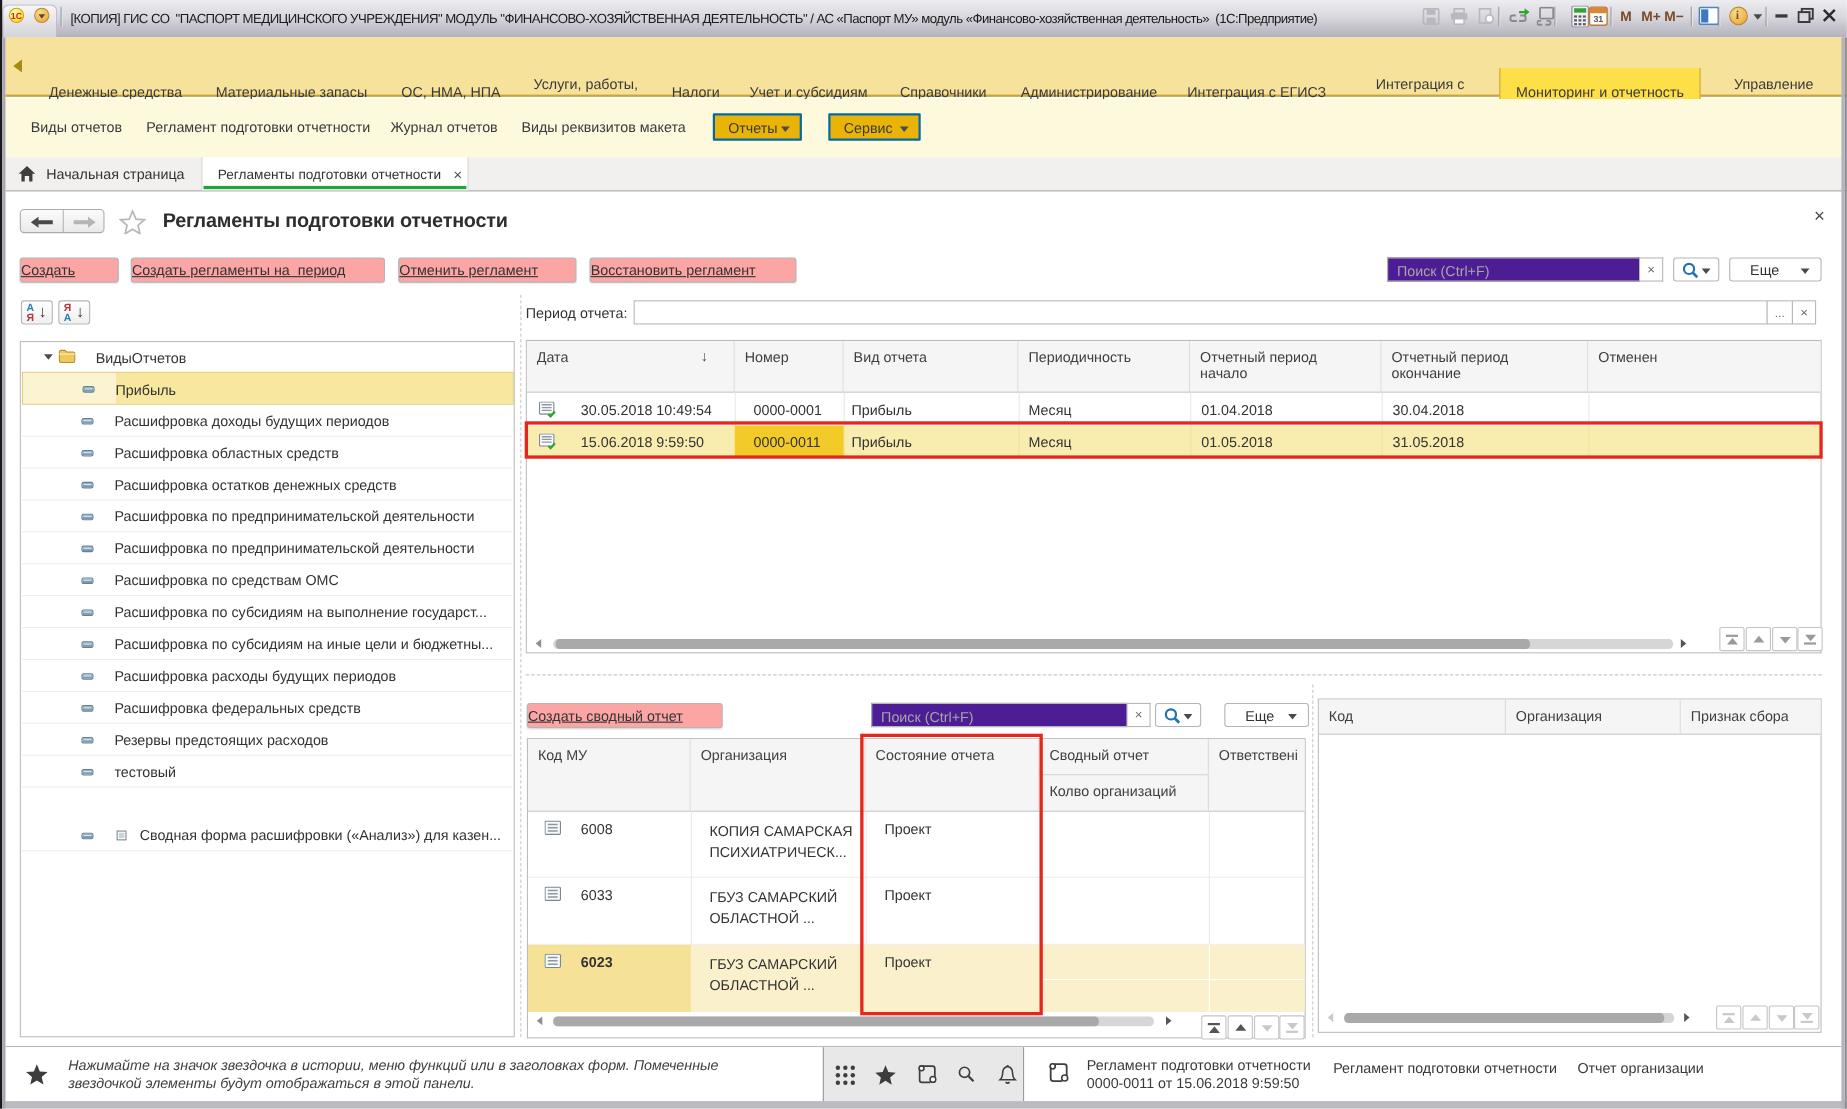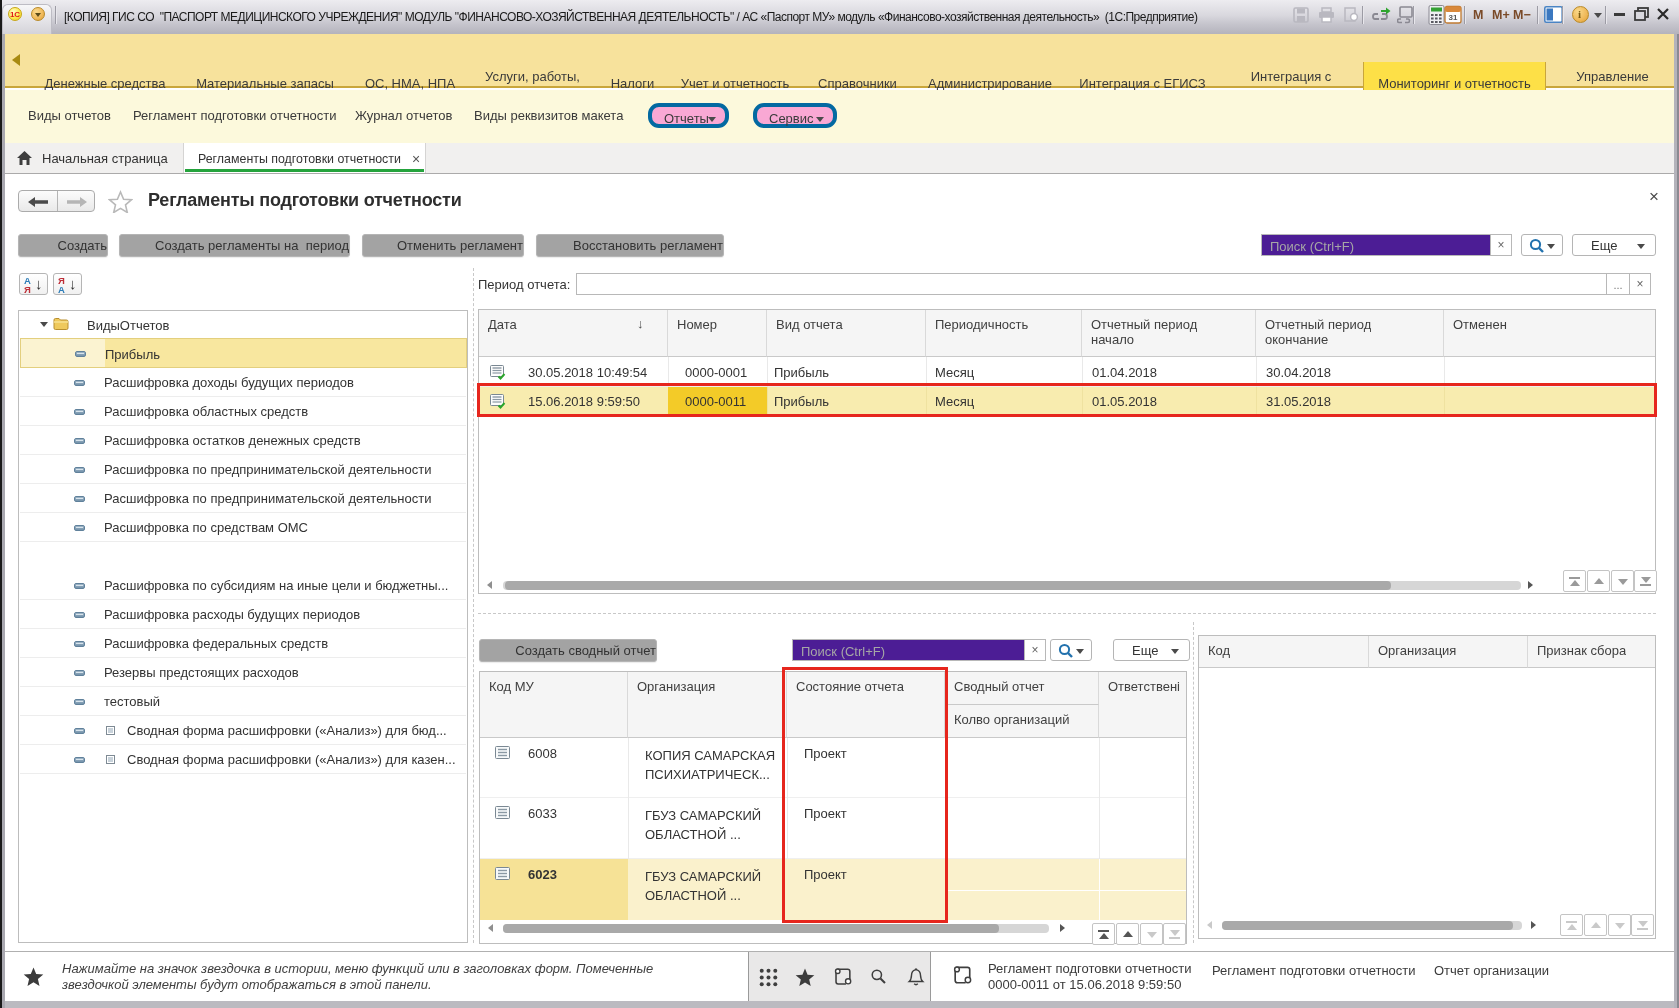--- a/index.html
+++ b/index.html
@@ -23,42 +23,42 @@
 .menubar { position:absolute; left:5px; top:34px; width:1674px; height:54px; background:#F7E29C; border-bottom:2px solid #C9A63B; }
 .mtab { position:absolute; top:0; height:41px; text-align:center; color:#3A3A3A;margin-top:28px; }
 .mtab .l1 { position:absolute; width:100%; top:7px; }
 .mtab .l2 { position:absolute; width:100%; top:25px; }
 .mtab .single { position:absolute; width:100%; top:14px; }
 .mtab.sel { background:#fde047; border-left:1px solid #C9A63B; border-right:1px solid #C9A63B; }
 .leftarr { position:absolute; left:7px; top:20px; width:0; height:0; border:6px solid transparent; border-right:8px solid #A88A10; border-left:none; }
 
 .submenu { position:absolute; left:5px; top:90px; width:1674px; height:53px; background:#FCF9DC; }
 .smitem { position:absolute; top:18px; color:#3A3A3A; white-space:nowrap; }
-.smbtn { position:absolute; top:13px; height:25px; background:#f9a8d4; border:4px solid #0369a1; border-radius:11px; color:#3A3A3A; text-align:left; padding:4px 0 0 12px; }
+.smbtn { position:absolute; top:13px; height:25px; background:#eab308; border:2px solid #0369a1; border-radius:1px; color:#3A3A3A; text-align:left; padding:4px 0 0 12px; }
 .ddtri { position:absolute; width:0; height:0; border:4px solid transparent; border-top:5px solid #4A4A4A; }
 
 .tabrow { position:absolute; left:5px; top:143px; width:1674px; height:31px; background:#F1F0EF; border-bottom:1px solid #ABAAAA; }
 .atab { position:absolute; left:178px; top:0; width:243px; height:30px; background:#FFFFFF; border-left:1px solid #D5D4D3; border-right:1px solid #D5D4D3; }
 .atab .gline { position:absolute; left:1px; bottom:1px; width:239px; height:3px; background:#24A33C; }
 
 .wleft { position:absolute; left:0; top:0; width:2px; height:1008px; background:#1A1A1A; z-index:50; }
 .wleft2 { position:absolute; left:2px; top:34px; width:3px; height:974px; background:#A9A8B0; z-index:50; }
 .wright { position:absolute; right:0; top:34px; width:2px; height:974px; background:#8B8A92; z-index:50; }
 .wright2 { position:absolute; right:2px; top:34px; width:3px; height:974px; background:#B4B3BB; z-index:50; }
 .wbottom { position:absolute; left:0; bottom:0; width:1679px; height:7px; background:#BBBAC0; z-index:49; }
 .input { position:absolute; background:#fff; border:1px solid #B8B8B8; }
 .dashedh { position:absolute; border-top:1px dashed #C8C8C8; }
 .dashedv { position:absolute; border-left:1px dashed #C8C8C8; }
 .redbox { position:absolute; border:3px solid #E6261D; z-index:30; }
 
 .navgrp { position:absolute; left:18px; top:190px; width:77px; height:22px; background:linear-gradient(#FCFCFC,#E9E9E9); border:1px solid #ABABAB; border-radius:4px; }
 .navgrp .mid { position:absolute; left:38px; top:0; width:1px; height:20px; background:#B5B5B5; }
 .ftitle { position:absolute; left:148px; top:190px; font-size:18px; font-weight:bold; color:#2E2E2E; letter-spacing:-0.2px; }
 .fclose { position:absolute; left:1649px; top:187px; font-size:17px; color:#4A4A4A; }
-.cmdbtn { position:absolute; top:234px; height:23px; background:#a3a3a3; border:1px solid #B5B5B5; border-radius:3px; text-align:right; padding-top:3px; color:#333; box-shadow:0 1px 1px rgba(0,0,0,0.08); }
+.cmdbtn { position:absolute; top:234px; height:23px; background:#fca5a5; border:1px solid #B5B5B5; border-radius:3px; text-align:left; padding-top:3px; color:#333; box-shadow:0 1px 1px rgba(0,0,0,0.08);text-decoration:underline; }
 .sortbtn { position:absolute; top:273px; width:29px; height:22px; background:linear-gradient(#FFFFFF,#F0F0F0); border:1px solid #B5B5B5; border-radius:3px; }
 .sortbtn .A { position:absolute; left:4px; top:2px; font-size:9.5px; font-weight:bold; line-height:9px; }
 .sortbtn .B { position:absolute; left:4px; top:11px; font-size:9.5px; font-weight:bold; line-height:9px; }
 .sortbtn .ar { position:absolute; left:15px; top:1px; font-size:15px; color:#333; }
 
 .tree { position:absolute; left:18px; top:310px; width:450px; height:633px; border:1px solid #BDBDBD; background:#fff; }
 .trow { position:absolute; left:1px; width:446px; height:29px; border-bottom:1px solid #EDEDED; }
 .trow .txt { position:absolute; top:7px; white-space:nowrap; overflow:hidden; }
 .dashico { position:absolute; left:54px; top:12px; width:11px; height:6px; border-radius:2px;
   background:linear-gradient(#9FB6C8,#7492AA); border:1px solid #60819B; }
@@ -187,21 +187,21 @@
         <div class="single">ОС, НМА, НПА</div>
       </div>
     <div class="mtab" style="left:465px;width:125px;">
         <div class="l1">Услуги, работы,</div>
         <div class="l2">производство</div>
       </div>
     <div class="mtab" style="left:590px;width:75px;">
         <div class="single">Налоги</div>
       </div>
     <div class="mtab" style="left:665px;width:130px;">
-        <div class="single">Учет и отчетность</div>
+        <div class="single">Учет и субсидиям</div>
       </div>
     <div class="mtab" style="left:795px;width:115px;">
         <div class="single">Справочники</div>
       </div>
     <div class="mtab" style="left:910px;width:150px;">
         <div class="single">Администрирование</div>
       </div>
     <div class="mtab" style="left:1060px;width:155px;">
         <div class="single">Интеграция с ЕГИСЗ</div>
       </div>
@@ -324,44 +324,43 @@
           <div class="txt" style="left:84px;">Расшифровка по предпринимательской деятельности</div>
         </div>
       <div class="trow" style="top:173px;">
           <div class="dashico"></div>
           <div class="txt" style="left:84px;">Расшифровка по предпринимательской деятельности</div>
         </div>
       <div class="trow" style="top:202px;">
           <div class="dashico"></div>
           <div class="txt" style="left:84px;">Расшифровка по средствам ОМС</div>
         </div>
+      <div class="trow" style="top:231px;">
+          <div class="dashico"></div>
+          <div class="txt" style="left:84px;">Расшифровка по субсидиям на выполнение государст...</div>
+        </div>
       <div class="trow" style="top:260px;">
           <div class="dashico"></div>
           <div class="txt" style="left:84px;">Расшифровка по субсидиям на иные цели и бюджетны...</div>
         </div>
       <div class="trow" style="top:289px;">
           <div class="dashico"></div>
           <div class="txt" style="left:84px;">Расшифровка расходы будущих периодов</div>
         </div>
       <div class="trow" style="top:318px;">
           <div class="dashico"></div>
           <div class="txt" style="left:84px;">Расшифровка федеральных средств</div>
         </div>
       <div class="trow" style="top:347px;">
           <div class="dashico"></div>
           <div class="txt" style="left:84px;">Резервы предстоящих расходов</div>
         </div>
       <div class="trow" style="top:376px;">
           <div class="dashico"></div>
           <div class="txt" style="left:84px;">тестовый</div>
-        </div>
-      <div class="trow" style="top:405px;">
-          <div class="dashico"></div>
-          <div class="sqico"></div>
-          <div class="txt" style="left:107px;">Сводная форма расшифровки («Анализ») для бюд...</div>
         </div>
       <div class="trow" style="top:434px;">
           <div class="dashico"></div>
           <div class="sqico"></div>
           <div class="txt" style="left:107px;">Сводная форма расшифровки («Анализ») для казен...</div>
         </div>
     </div>
 
     <div class="dtable" style="left:478px;top:309px;width:1178px;height:285px;" id="toptable">
       <div class="hcell" style="left:0;top:0;width:189px;height:47px;">

